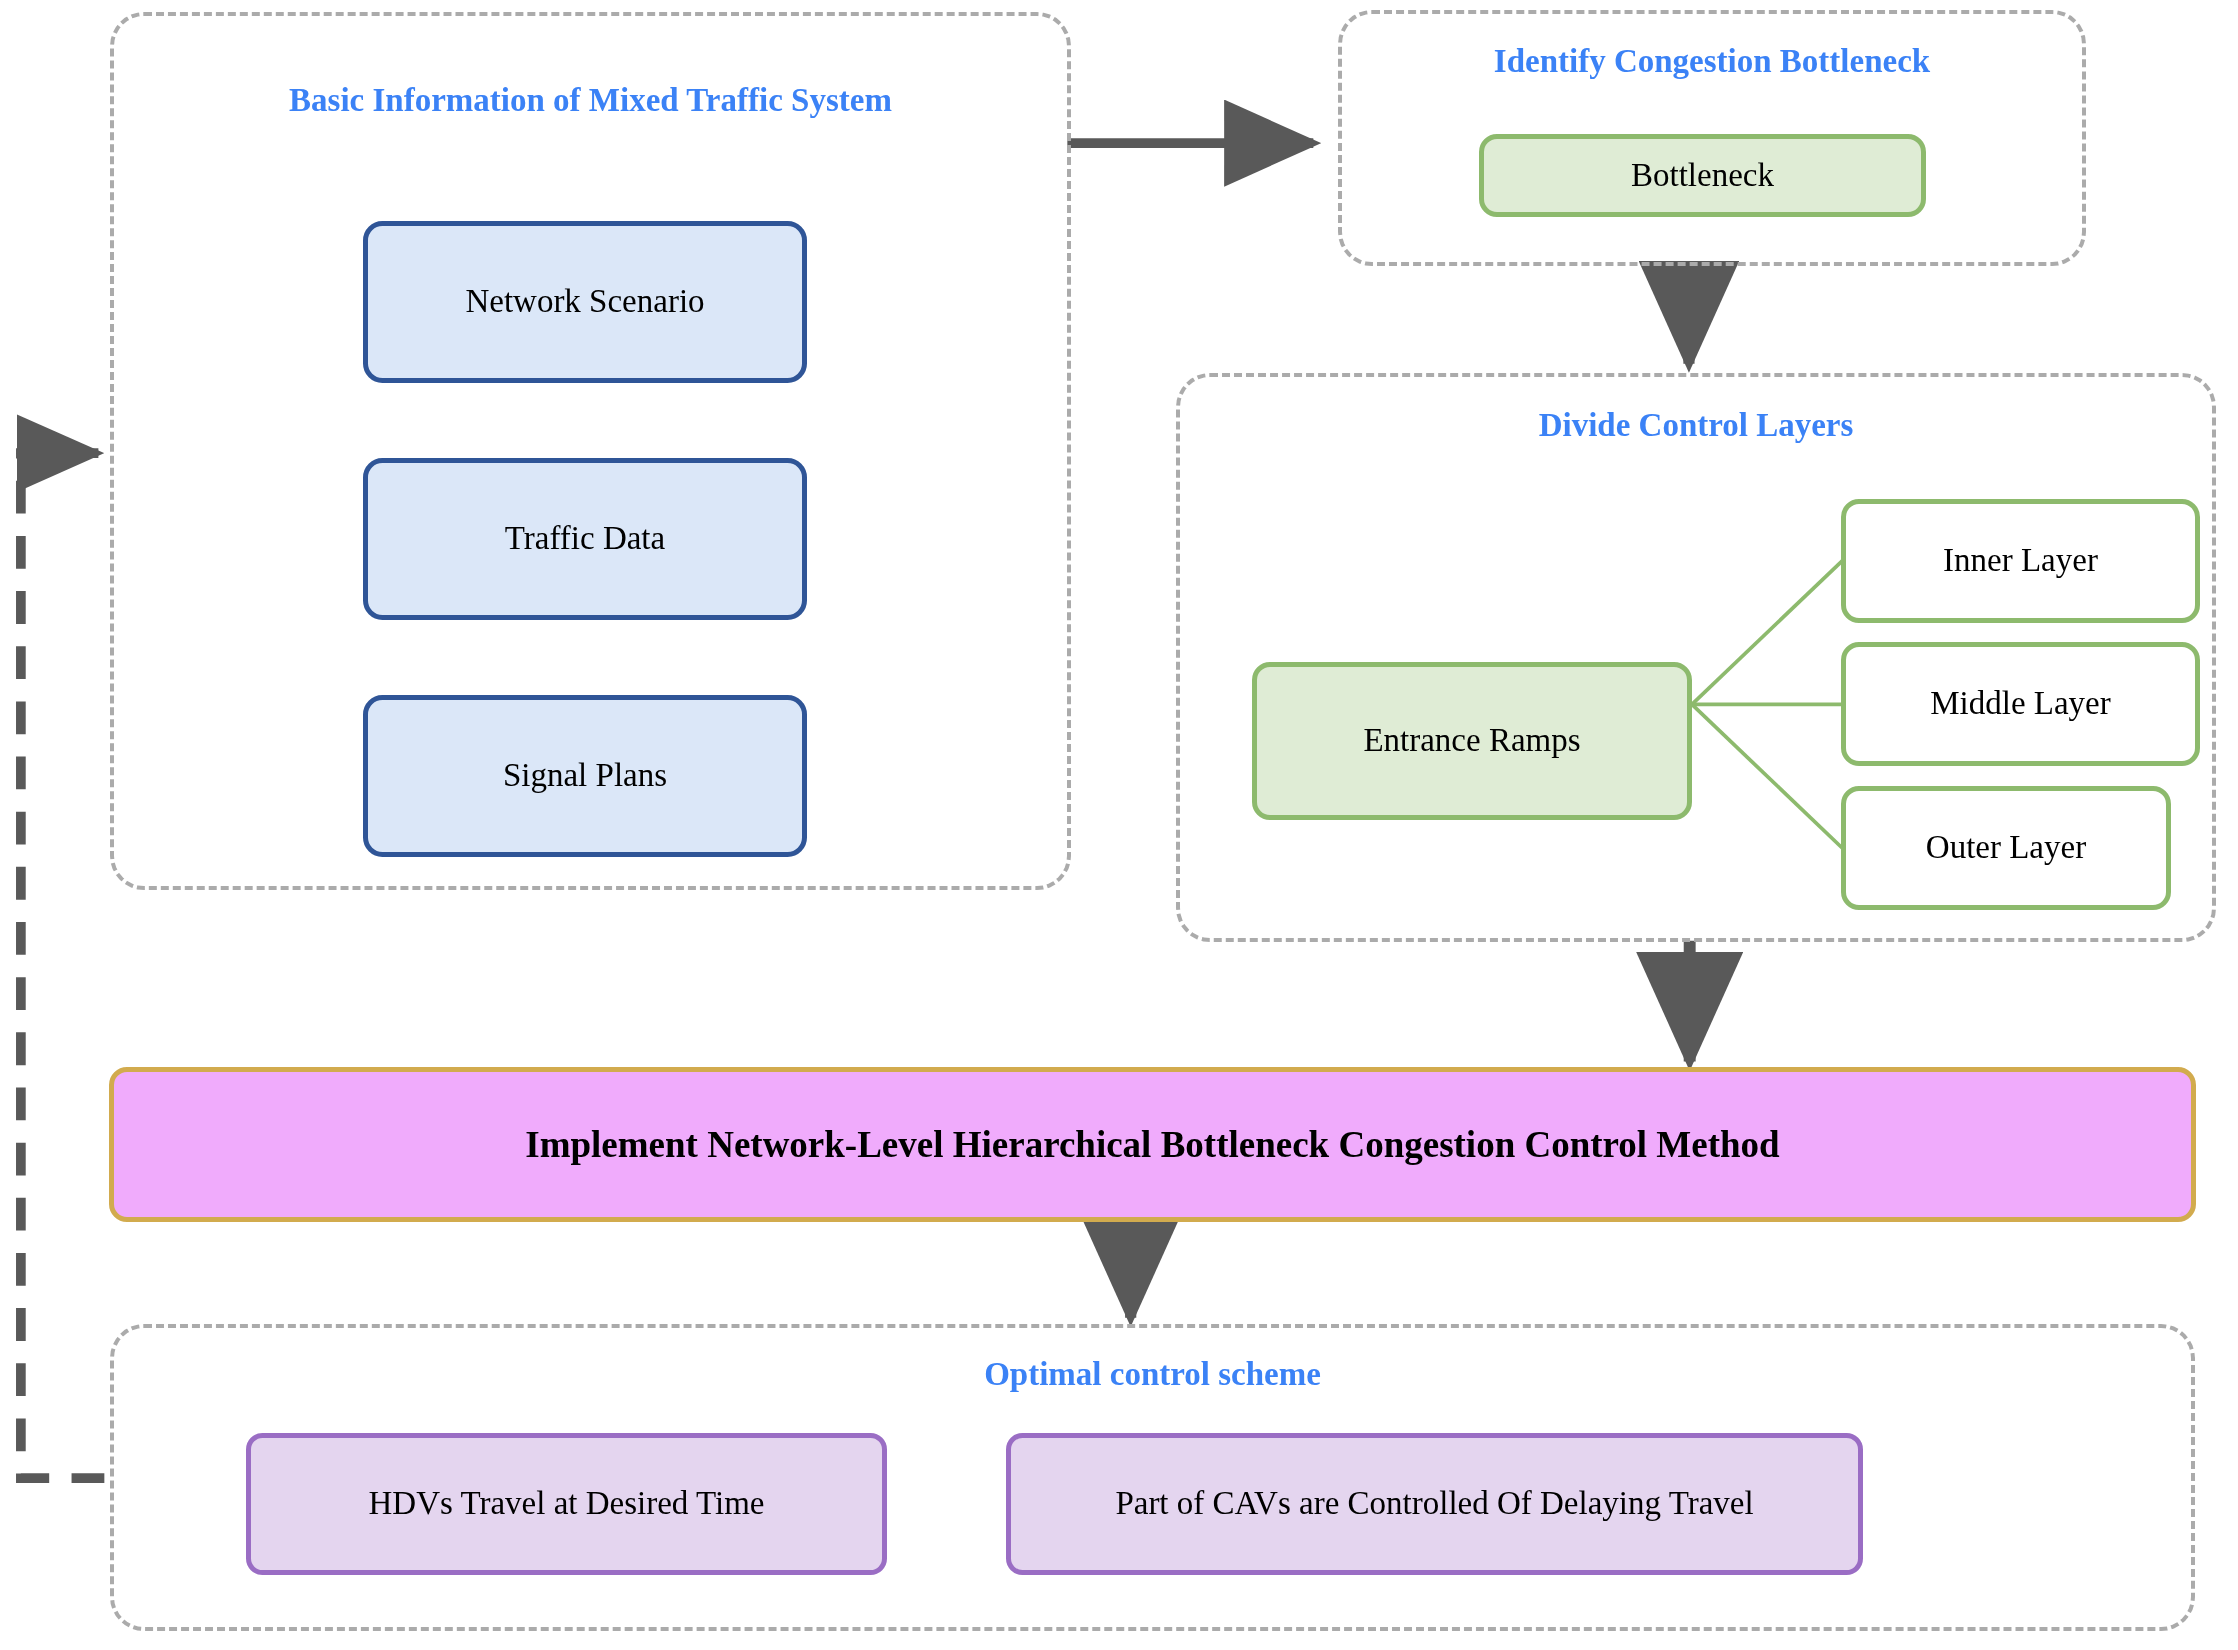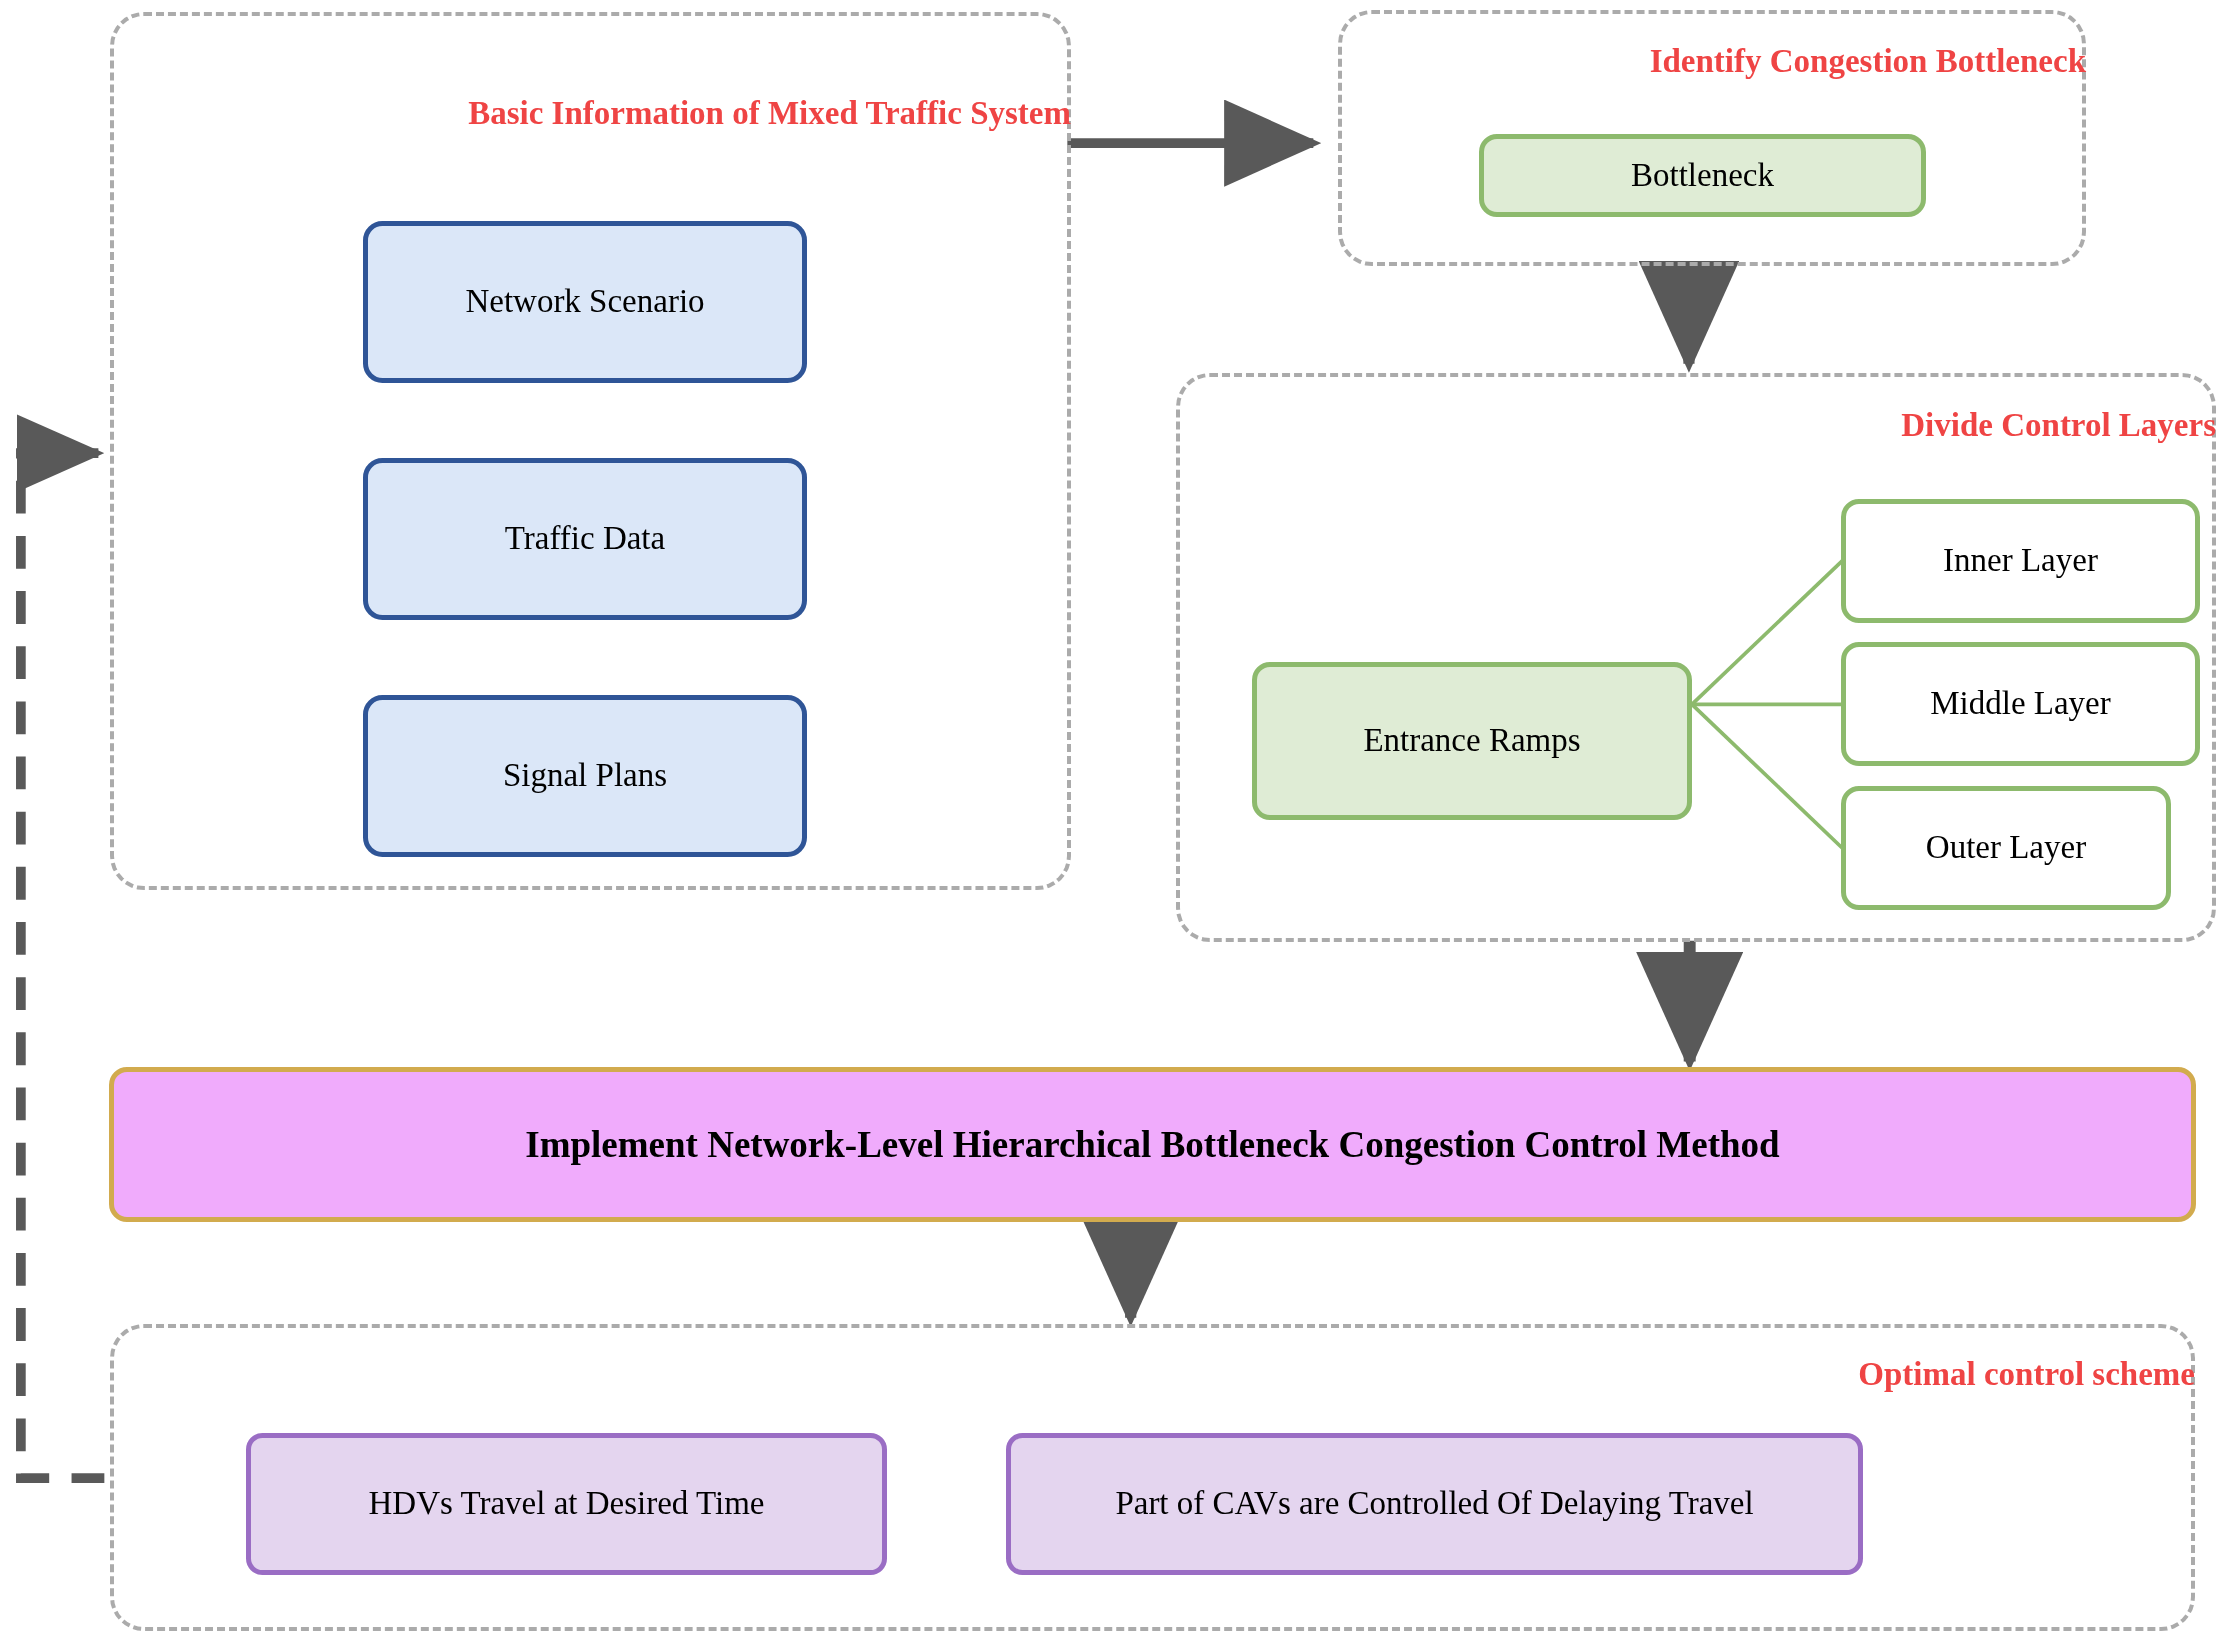--- a/index.html
+++ b/index.html
@@ -10,26 +10,26 @@
   
   .group{
     position:absolute;
     border:4.5px dashed #ababab;
     border-radius:34px;
     box-sizing:border-box;
     background:transparent;
   }
   .group-title{
     position:absolute;
-    text-align:right;
+    text-align:center;
     font-weight:bold;
     font-size:33px;
     line-height:1.1;
     white-space:nowrap;
-    color:#ef4444;
+    color:#3b82f6;
   }
 
   
   .node{
     position:absolute;
     box-sizing:border-box;
     display:flex;
     align-items:center;
     justify-content:center;
     text-align:center;
@@ -113,21 +113,21 @@
     </g>
 
     <g>
       <line x1="2270" y1="945" x2="2472" y2="752" stroke="#8dba6d" stroke-width="5"></line>
       <line x1="2270" y1="945" x2="2472" y2="945" stroke="#8dba6d" stroke-width="5"></line>
       <line x1="2270" y1="945" x2="2472" y2="1138" stroke="#8dba6d" stroke-width="5"></line>
     </g>
   </svg>
 
   <div class="group" style="left:110px; top:12px; width:961px; height:878px;"></div>
-  <div class="group-title" style="left:110px; top:95px; width:961px;">Basic Information of Mixed Traffic System</div>
+  <div class="group-title" style="left:110px; top:82px; width:961px;">Basic Information of Mixed Traffic System</div>
 
   <div class="node blue" style="left:363px; top:221px; width:444px; height:162px;">
     <span>Network Scenario</span>
   </div>
 
   <div class="node blue" style="left:363px; top:458px; width:444px; height:162px;">
     <span>Traffic Data</span>
   </div>
 
   <div class="node blue" style="left:363px; top:695px; width:444px; height:162px;">

